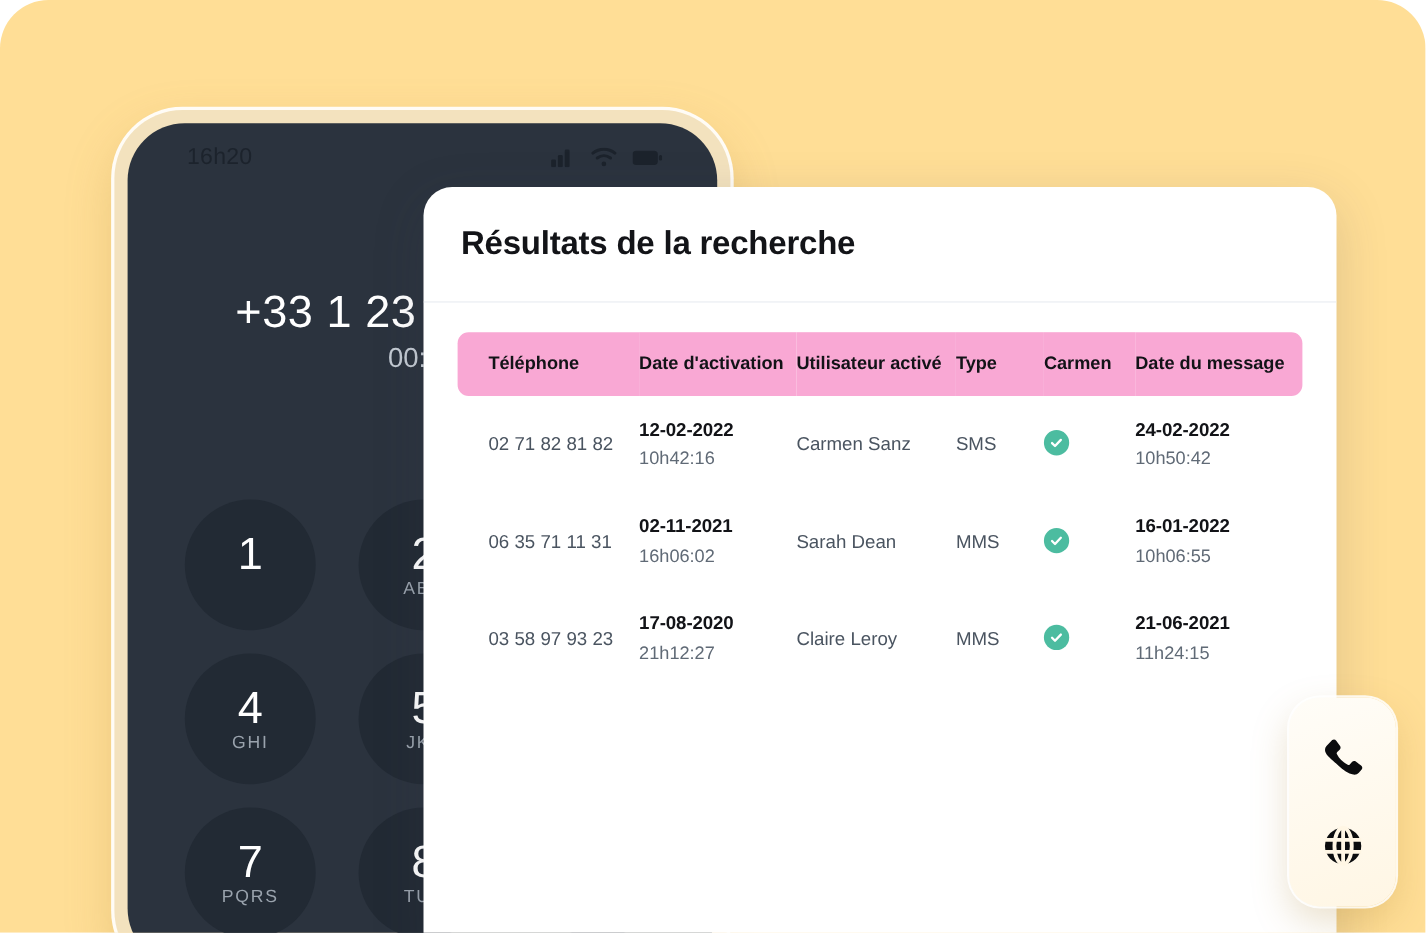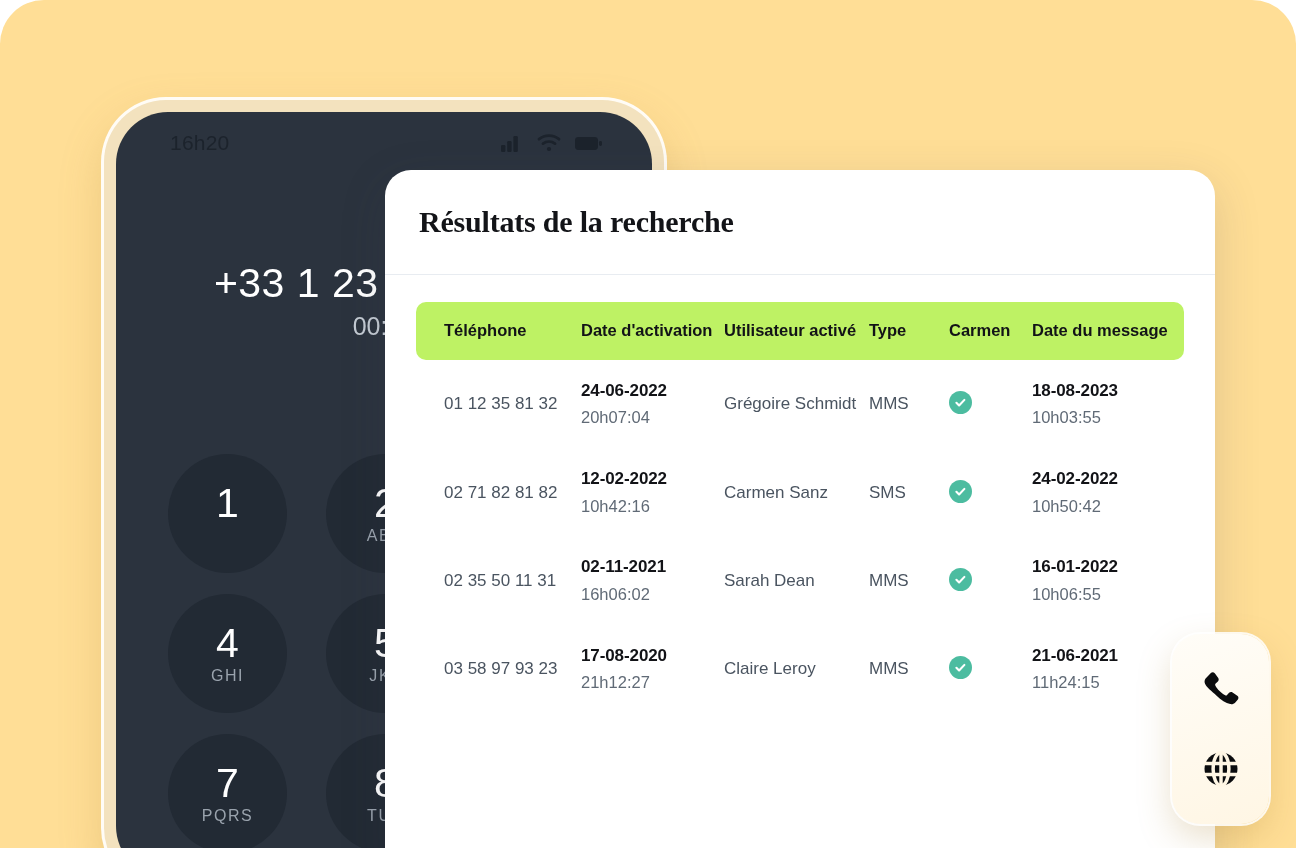--- a/index.html
+++ b/index.html
@@ -153,40 +153,39 @@
     box-shadow: 0 14px 46px rgba(60,60,80,0.17);
     overflow: hidden;
   }
   .card-header {
     height: 105px;
     display: flex;
     align-items: center;
     padding: 0 34px;
     box-sizing: border-box;
     border-bottom: 1px solid #E8ECF1;
-    font-family: Liberation Serif, serif;
   }
   .card-title {
     font-size: 30px;
     font-weight: 700;
     color: #131418;
     letter-spacing: -0.2px;
   }
 
   .table-wrap {
     padding: 27px 31px 0 31px;
     box-sizing: border-box;
   }
   table.results {
     width: 768px;
     border-collapse: collapse;
     table-layout: fixed;
   }
   table.results thead th {
-    background: #bef264;
+    background: #f9a8d4;
     color: #121317;
     font-size: 16.5px;
     font-weight: 700;
     text-align: left;
     padding: 17px 0 17px 0;
     vertical-align: middle;
     line-height: 1.45;
     margin-left: 12px;
   }
   table.results thead th:first-child {
@@ -368,66 +367,46 @@
             <th>Téléphone</th>
             <th>Date d'activation</th>
             <th>Utilisateur activé</th>
             <th>Type</th>
             <th>Carmen</th>
             <th>Date du message</th>
           </tr>
         </thead>
         <tbody>
 
+
+
           <tr>
-            <td>01 12 35 81 32</td>
-            <td>
-              <span class="cell-strong">24-06-2022</span>
-              <span class="cell-sub">20h07:04</span>
-            </td>
-            <td>Grégoire Schmidt</td>
-            <td>MMS</td>
+            <td>02 71 82 81 82</td>
+            <td>
+              <span class="cell-strong">12-02-2022</span>
+              <span class="cell-sub">10h42:16</span>
+            </td>
+            <td>Carmen Sanz</td>
+            <td>SMS</td>
             <td>
               <span class="status-dot">
                 <svg width="13" height="13" viewBox="0 0 13 13">
                     <path d="M2.4 6.8l2.7 2.7 5.3-5.6" stroke="#FFFFFF" stroke-width="2.1" fill="none" stroke-linecap="round" stroke-linejoin="round"></path>
                   </svg>
               </span>
             </td>
             <td>
-              <span class="cell-strong">18-08-2023</span>
-              <span class="cell-sub">10h03:55</span>
-            </td>
-          </tr>
-
-
-          <tr>
-            <td>02 71 82 81 82</td>
-            <td>
-              <span class="cell-strong">12-02-2022</span>
-              <span class="cell-sub">10h42:16</span>
-            </td>
-            <td>Carmen Sanz</td>
-            <td>SMS</td>
-            <td>
-              <span class="status-dot">
-                <svg width="13" height="13" viewBox="0 0 13 13">
-                    <path d="M2.4 6.8l2.7 2.7 5.3-5.6" stroke="#FFFFFF" stroke-width="2.1" fill="none" stroke-linecap="round" stroke-linejoin="round"></path>
-                  </svg>
-              </span>
-            </td>
-            <td>
               <span class="cell-strong">24-02-2022</span>
               <span class="cell-sub">10h50:42</span>
             </td>
           </tr>
 
 
           <tr>
-            <td>02 35 50 11 31</td>
+            <td>06 35 71 11 31</td>
             <td>
               <span class="cell-strong">02-11-2021</span>
               <span class="cell-sub">16h06:02</span>
             </td>
             <td>Sarah Dean</td>
             <td>MMS</td>
             <td>
               <span class="status-dot">
                 <svg width="13" height="13" viewBox="0 0 13 13">
                     <path d="M2.4 6.8l2.7 2.7 5.3-5.6" stroke="#FFFFFF" stroke-width="2.1" fill="none" stroke-linecap="round" stroke-linejoin="round"></path>

